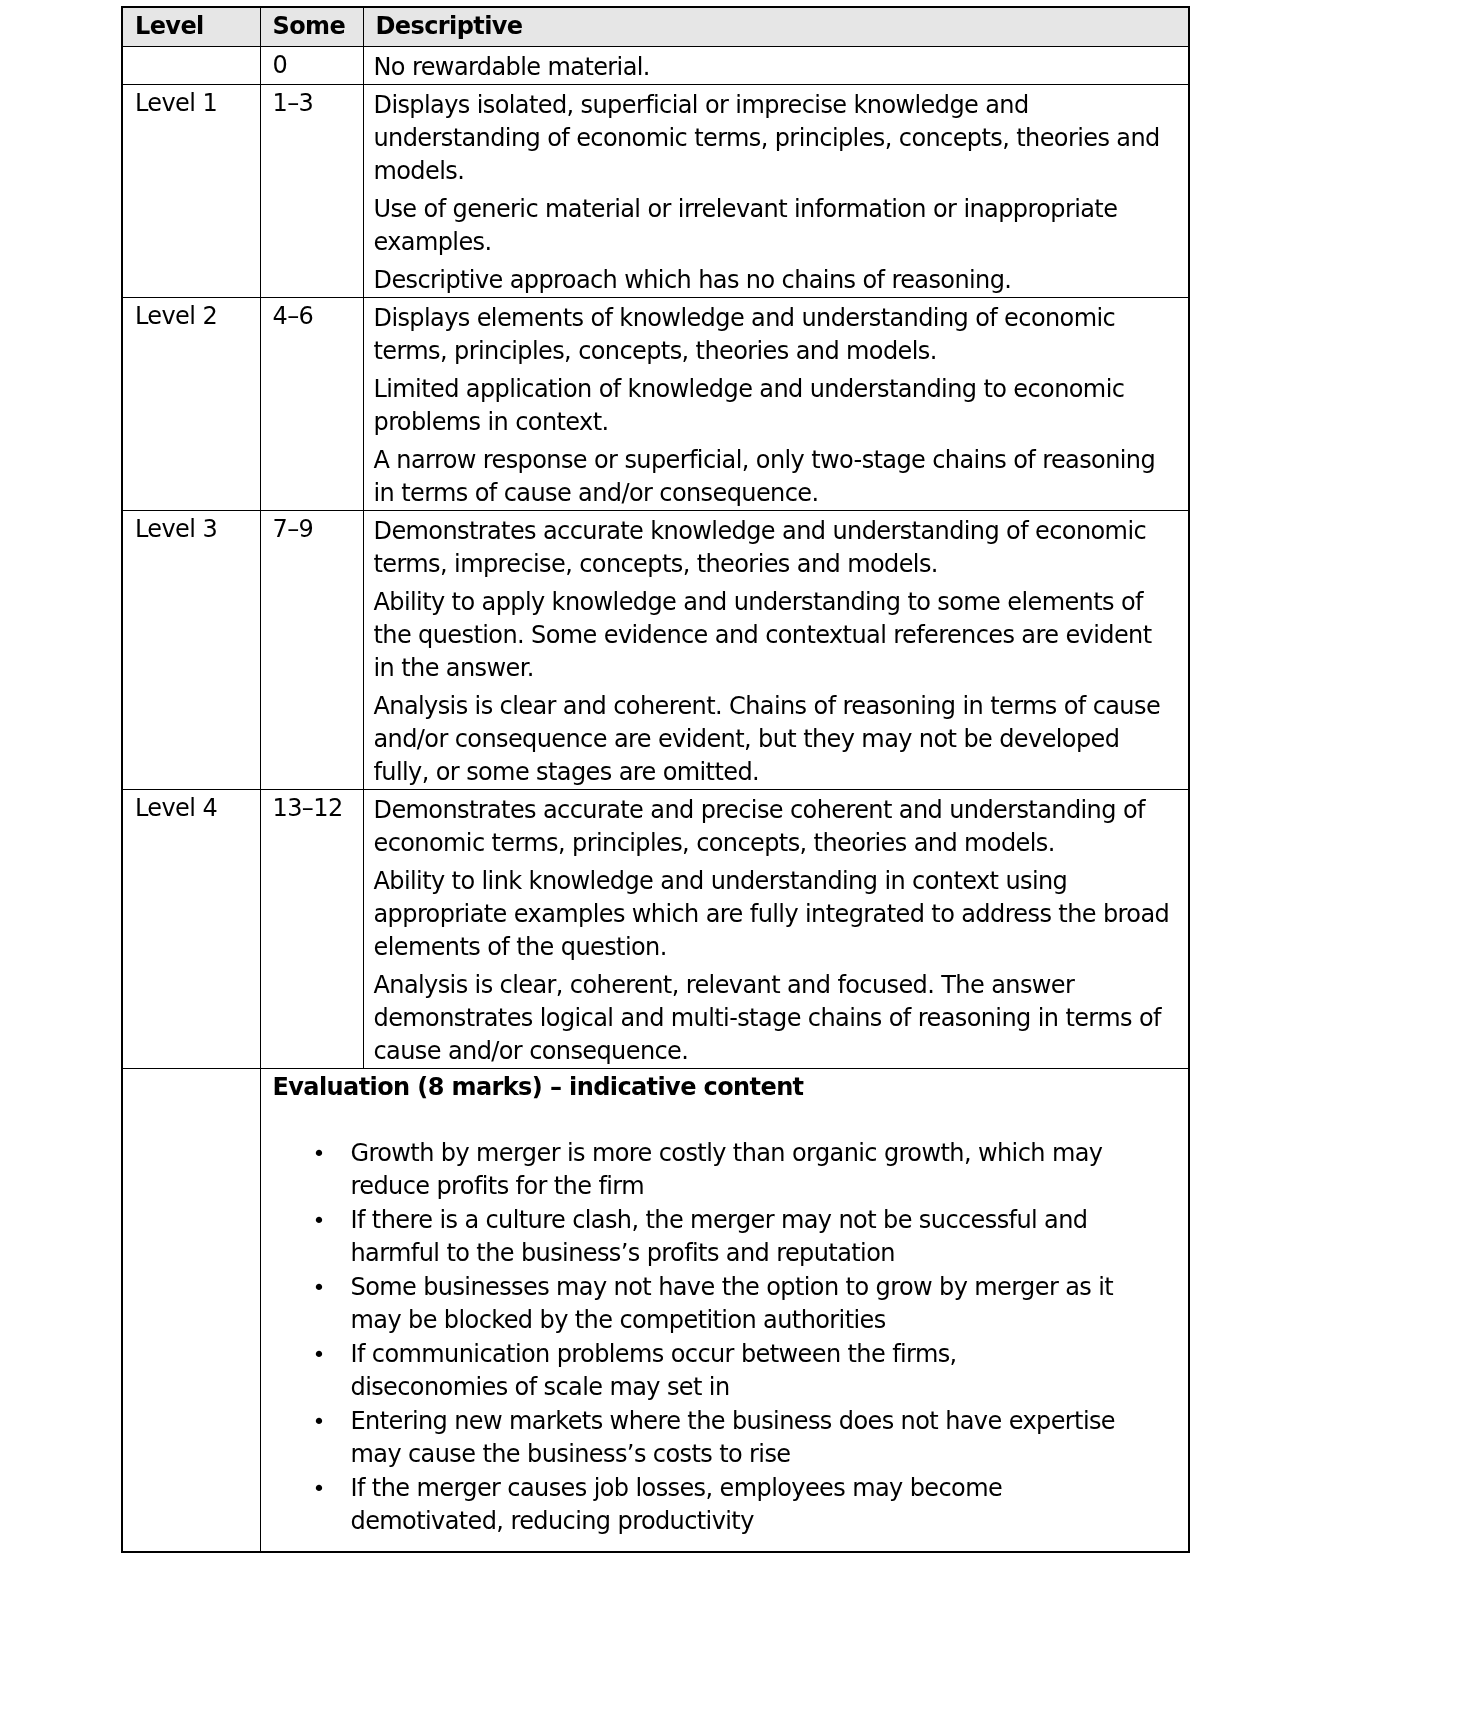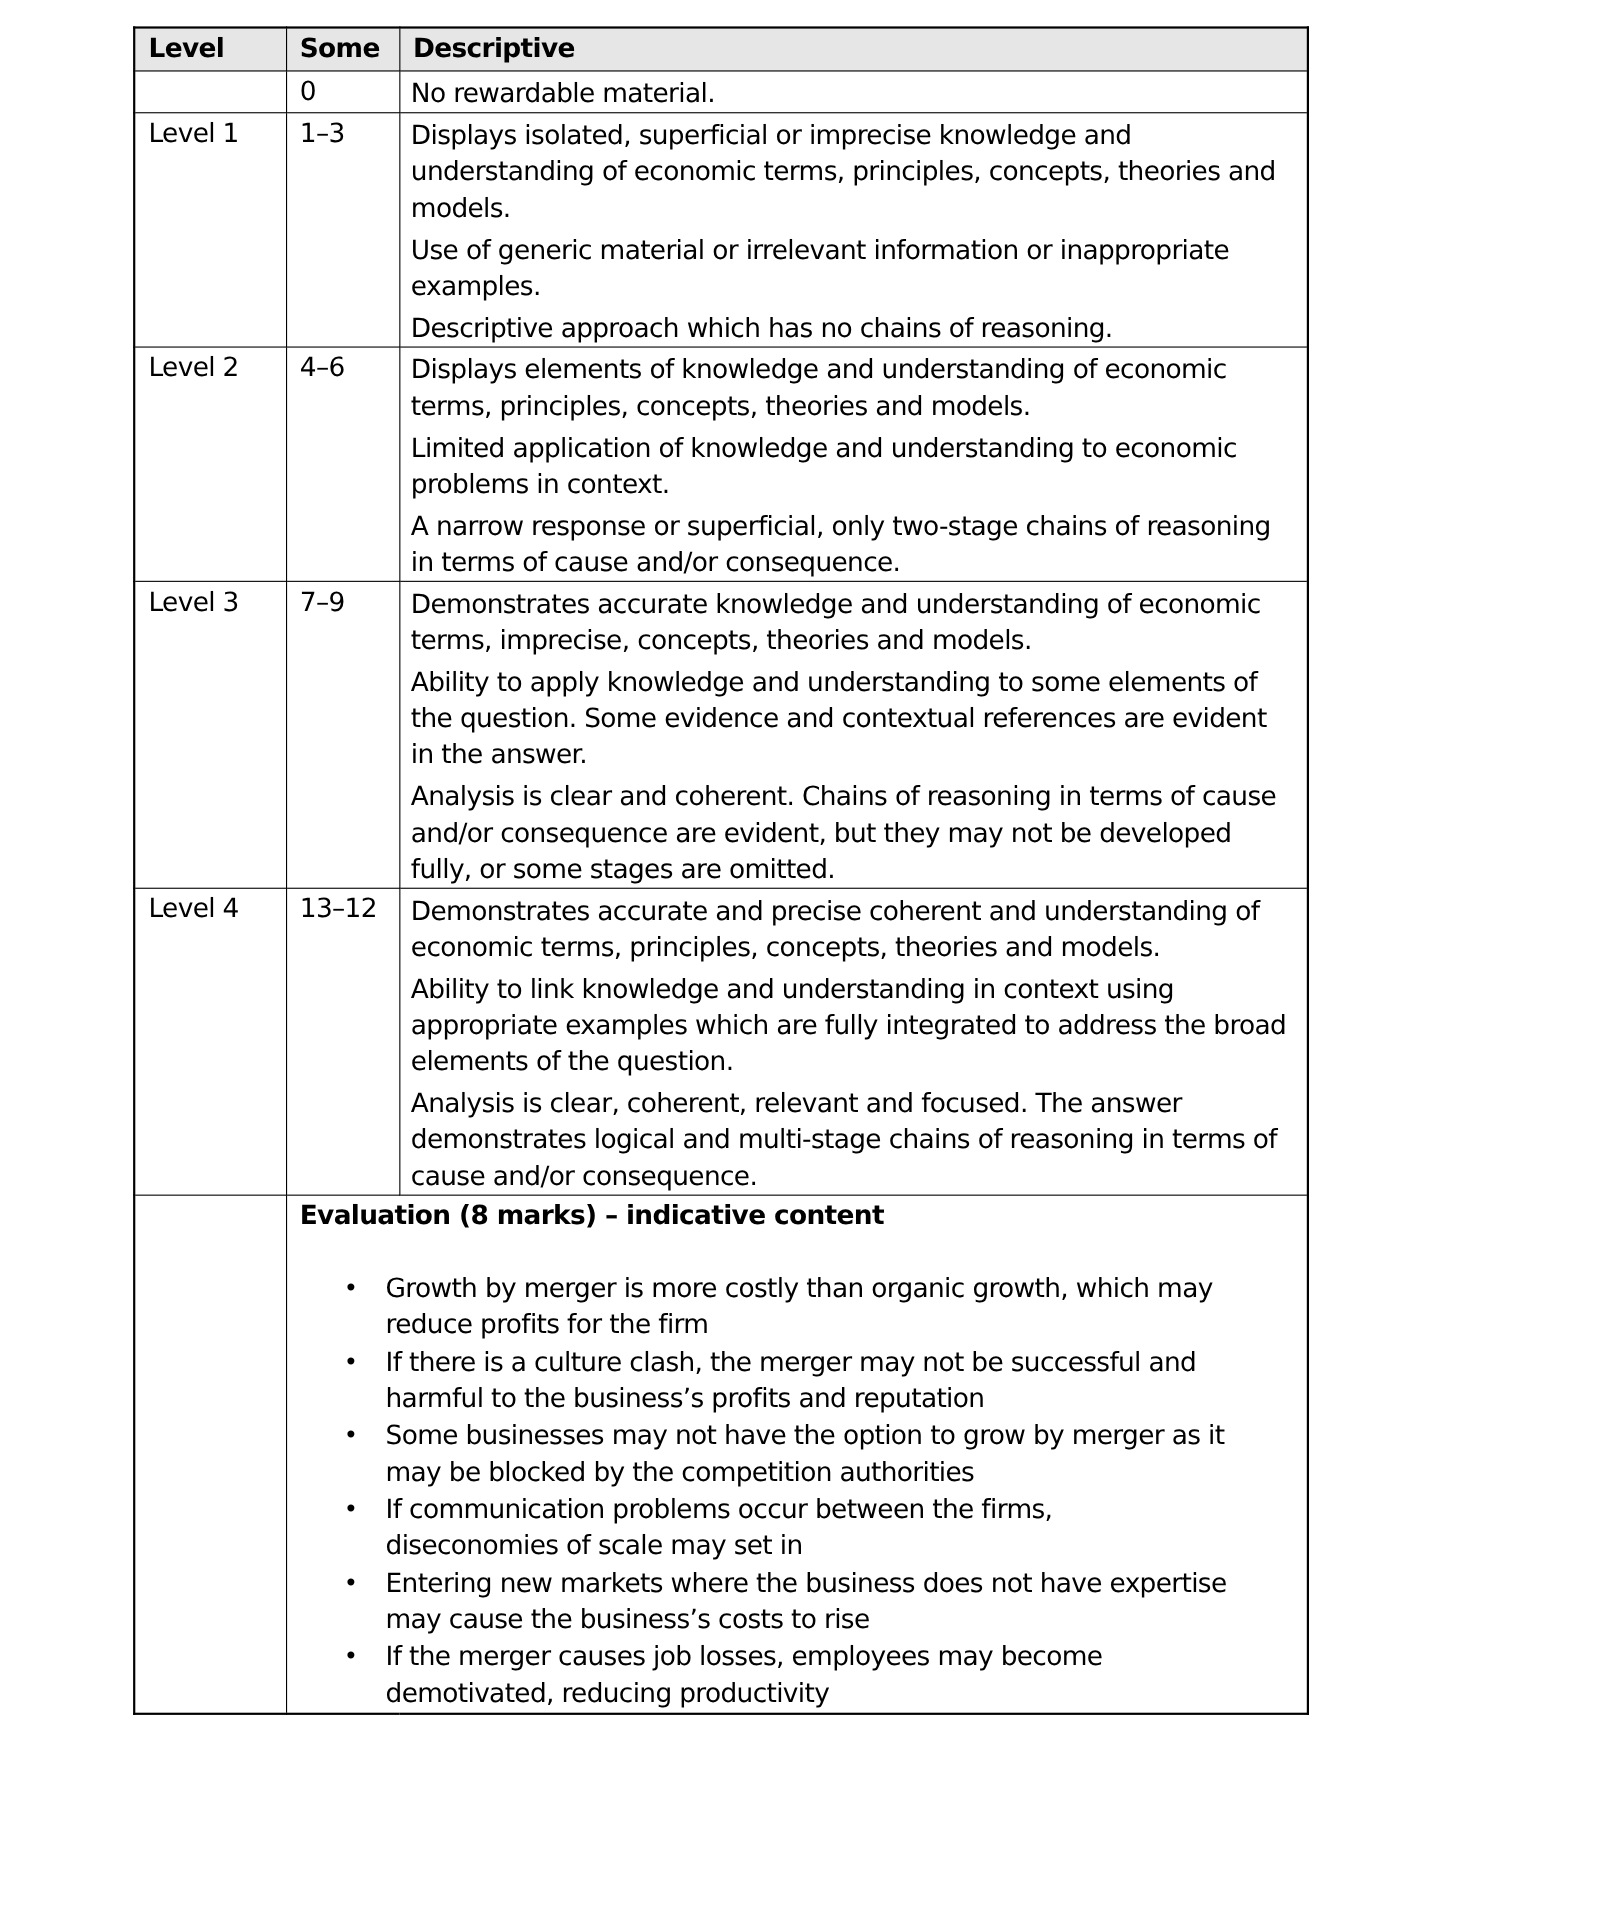--- a/index.html
+++ b/index.html
@@ -1,40 +1,40 @@
 <!DOCTYPE html>
 <html><head>
   <meta charset="utf-8">
   <style>
     html, body { margin: 0; padding: 0; background: #ffffff; }
     body {
       width: 1464px; height: 1732px; position: relative; overflow: hidden;
       font-family: "DejaVu Sans", "Liberation Sans", sans-serif;
       color: #000;
     }
-    .doc { position: absolute; left: 121px; top: 24px; width: 955px; }
+    .doc { position: absolute; left: 121px; top: 6px; width: 955px; }
     table {
       border-collapse: collapse; width: 1069px; table-layout: fixed;
       border: 2px solid #000;
     }
     col.c-level { width: 138px; }
     col.c-mark { width: 103px; }
     col.c-desc { width: auto; }
     th, td {
       border: 1.5px solid #000; vertical-align: top; text-align: left;
       padding: 0 12px; font-size: 24px; line-height: 33px;
       letter-spacing: -0.6px;
     }
     th { background: #e6e6e6; font-weight: bold; height: 36px; padding-top: 2px; }
     td.level { font-weight: normal; padding-top: 2px; }
     td.mark { padding-top: 2px; }
     td.desc { padding-top: 4px; padding-bottom: 0; padding-left: 10px; }
     .desc p { margin: 0 0 5px 0; }
     .desc p:last-child { margin-bottom: 0; }
-    .eval-cell { padding: 2px 12px 0 12px; }
+    .eval-cell { padding: 2px 12px 12px 12px; }
     .eval-title { font-weight: bold; margin: 0 0 33px 0; }
     ul.eval-list { margin: 0; padding: 0 0 0 78px; list-style: none; }
     ul.eval-list li { position: relative; margin: 0 0 1px 0; padding-right: 60px; }
     ul.eval-list li .bullet {
       position: absolute; left: -38px; top: 0; font-size: 22px;
     }
   </style>
 </head>
 <body>
 

